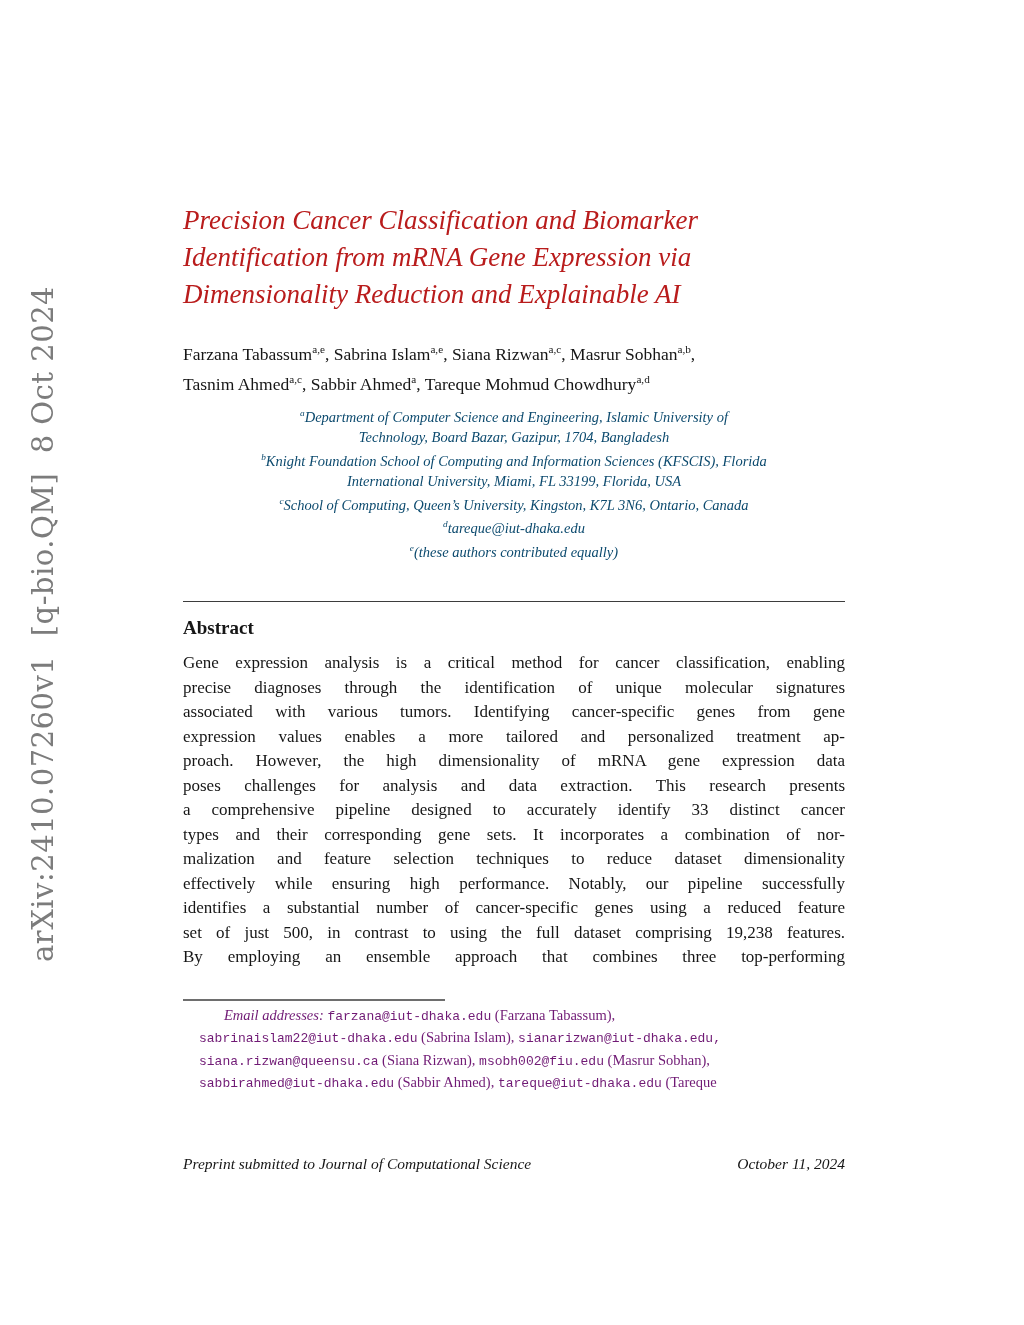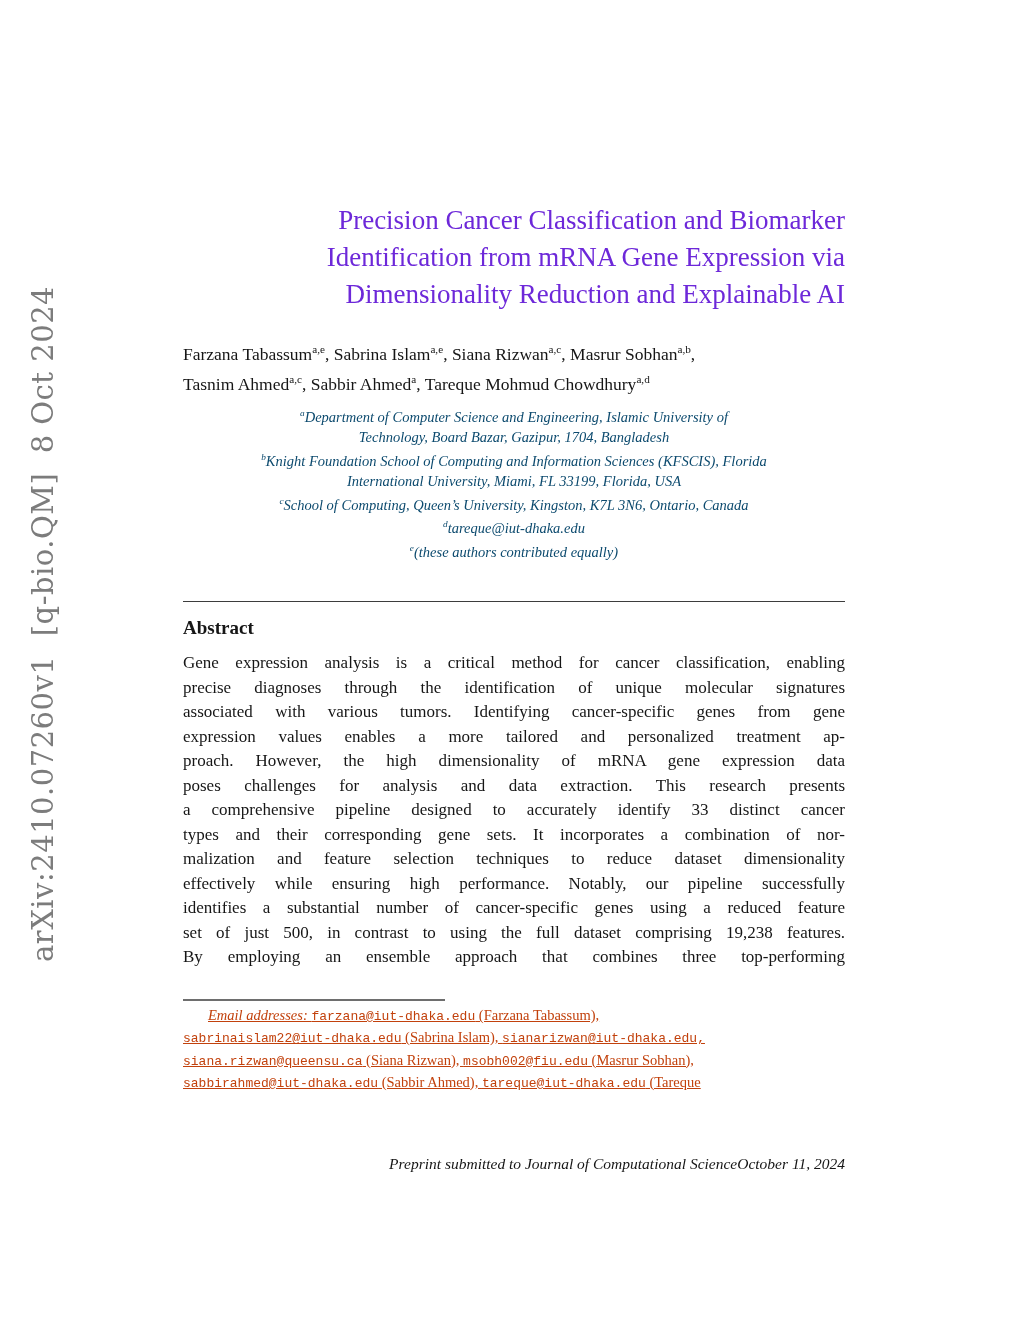--- a/index.html
+++ b/index.html
@@ -26,23 +26,24 @@
   }
 
   .page {
     position: absolute;
     left: 183px; top: 0;
     width: 662px; height: 1325px;
   }
 
   .title {
     position: absolute; top: 202px; left: 0; width: 100%;
-    text-align: right;
+    text-align: left;
     font-size: 27px; line-height: 37px;
-    color: #6d28d9;
+    color: #b91c1c;
+    font-style: italic;
   }
 
   .authors {
     position: absolute; top: 337px; left: 0; width: 100%;
     text-align: left;
     font-size: 17.5px; line-height: 25px;
   }
   .authors sup, .affiliations sup { font-size: 64%; }
 
   .affiliations {
@@ -68,32 +69,31 @@
     font-size: 17px; line-height: 24.5px;
   }
   .abs-line { text-align: justify; text-align-last: justify; }
 
   .rule-footnote {
     position: absolute; top: 999px; left: 0; width: 262px;
     border-top: 2px solid #6e6e6e;
   }
 
   .footnote {
-    position: absolute; top: 1005px; left: 0; width: 100%;
+    position: absolute; top: 1005px; left: 16px; width: 100%;
     font-size: 14.5px; line-height: 20.3px;
-    color: #c2410c;
-    text-decoration: underline;
+    color: #701a75;
   }
   .seg-it { font-style: italic; }
   .seg-mono { font-family: "Liberation Mono", monospace; font-size: 13px; }
   .seg-ind { display: inline-block; width: 25px; }
 
   .footer {
     position: absolute; top: 1155px; left: 0; width: 100%;
-    display: flex; justify-content: flex-end;
+    display: flex; justify-content: space-between;
     font-style: italic; font-size: 15.5px;
   }
 </style>
 </head>
 <body>
 
 <div class="watermark">arXiv:2410.07260v1  [q-bio.QM]  8 Oct 2024</div>
 
 <div class="page">
 

